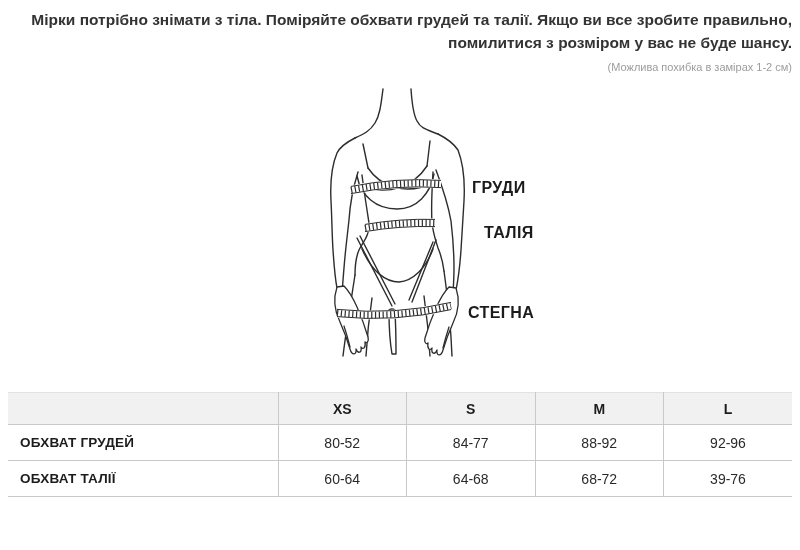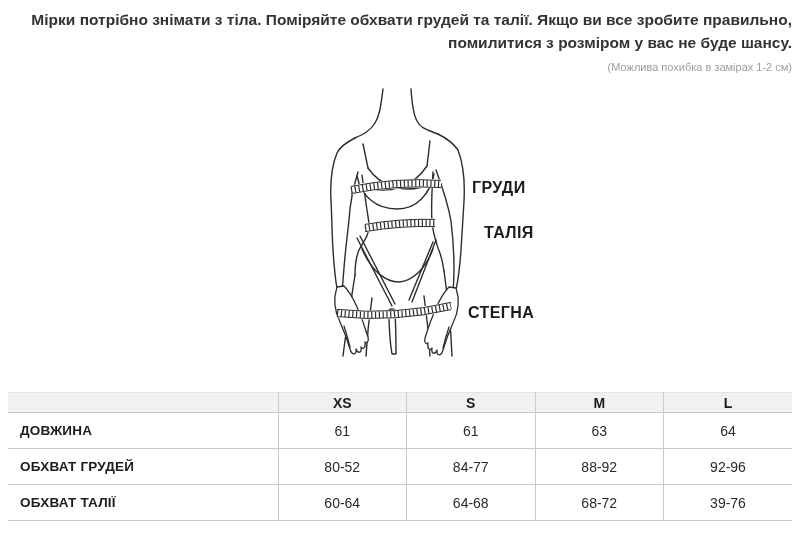--- a/index.html
+++ b/index.html
@@ -25,21 +25,21 @@
   .size-table{
     position:absolute;left:8px;top:392px;width:784px;
     border-collapse:collapse;table-layout:fixed;border-top:1px solid #e2e2e2;
   }
   .size-table col.c0{width:270px;}
   .size-table th,.size-table td{
     height:36px;box-sizing:border-box;border-bottom:1px solid #c9c9c9;
     font-size:14px;color:#1c1c1c;text-align:center;vertical-align:middle;padding:0;
   }
   .size-table th + th, .size-table td + td, .size-table th + td{border-left:1px solid #c9c9c9;}
-  .size-table thead th{background:#f1f1f1;font-weight:700;height:20px;}
+  .size-table thead th{background:#f1f1f1;font-weight:700;height:32px;}
   .size-table tbody th{
     text-align:left;padding-left:12px;font-weight:700;font-size:13.5px;letter-spacing:.2px;
   }
   .size-table tbody td{font-weight:400;color:#2a2a2a;}
 </style>
 </head>
 <body>
 
 <div class="page">
 
@@ -136,27 +136,20 @@
       <tr>
         <th></th>
         <th>XS</th>
         <th>S</th>
         <th>M</th>
         <th>L</th>
       </tr>
     </thead>
     <tbody>
       <tr>
-        <th>ДОВЖИНА</th>
-        <td>61</td>
-        <td>61</td>
-        <td>63</td>
-        <td>64</td>
-      </tr>
-      <tr>
         <th>ОБХВАТ ГРУДЕЙ</th>
         <td>80-52</td>
         <td>84-77</td>
         <td>88-92</td>
         <td>92-96</td>
       </tr>
       <tr>
         <th>ОБХВАТ ТАЛІЇ</th>
         <td>60-64</td>
         <td>64-68</td>

